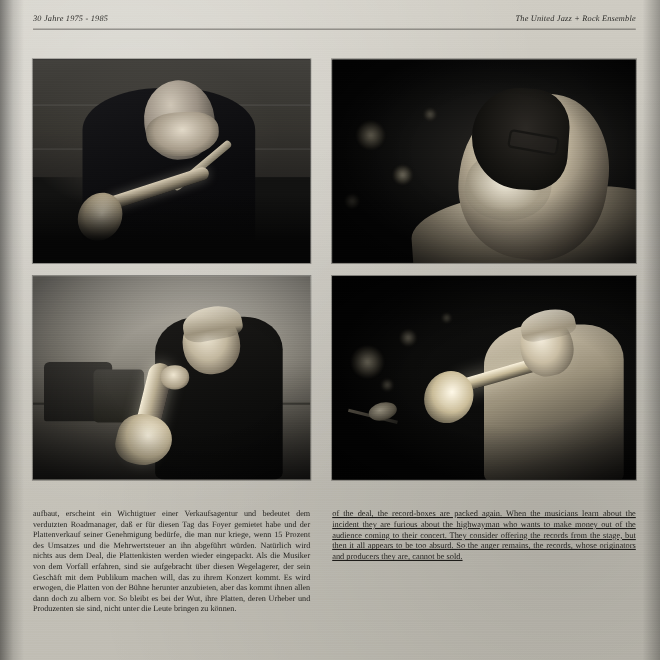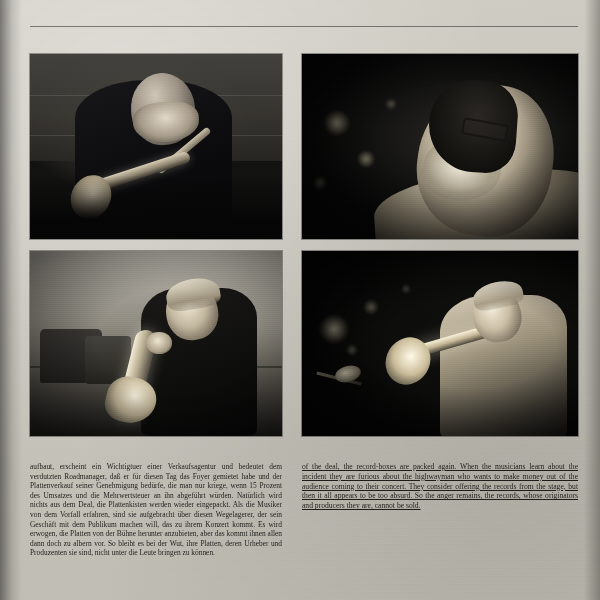--- a/index.html
+++ b/index.html
@@ -452,20 +452,24 @@
     mix-blend-mode: overlay;
   }
 </style>
 </head>
 <body>
 
 <div class="page">
   <div class="paper-texture"></div>
   <div class="content">
 
+    <div class="running-head">
+      <span class="left">30 Jahre 1975 - 1985</span>
+      <span class="right">The United Jazz + Rock Ensemble</span>
+    </div>
     <div class="head-rule"></div>
 
     <div class="photo-grid">
 
       <div class="photo p1">
         <div class="wall"></div>
         <div class="wall-line" style="top:22%"></div>
         <div class="wall-line" style="top:44%"></div>
         <div class="figure"></div>
         <div class="head"></div>

